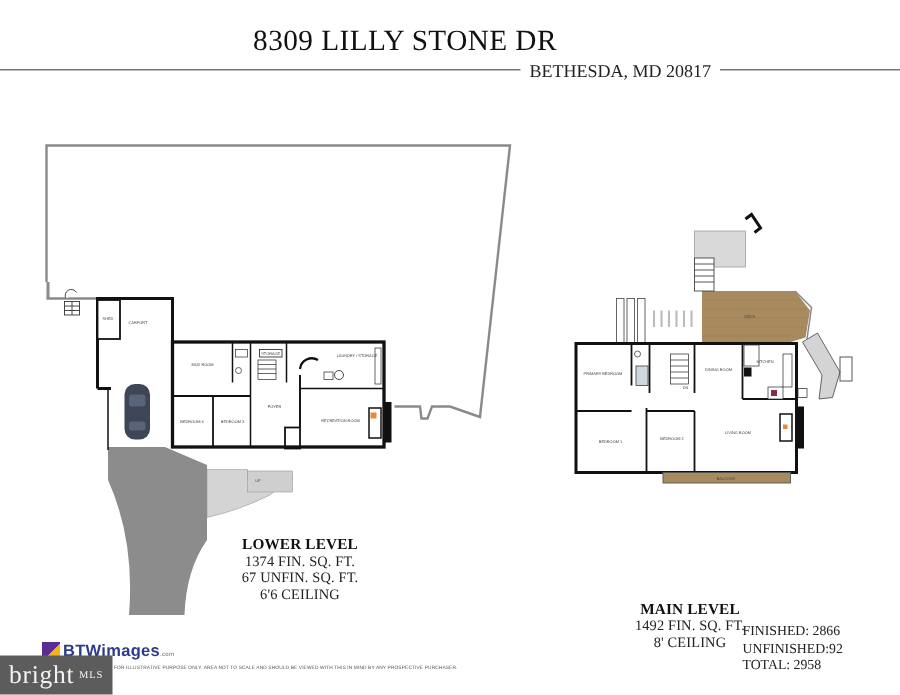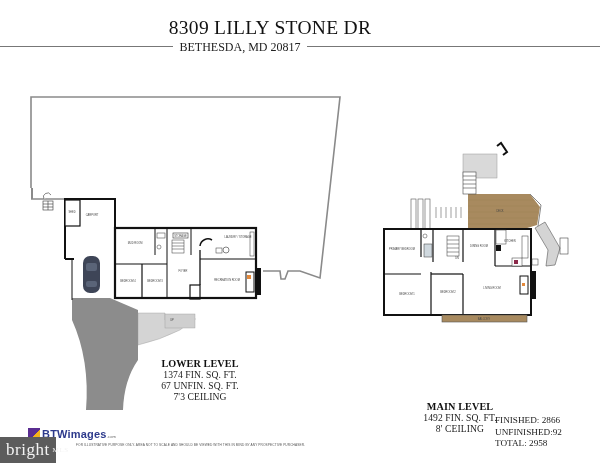--- a/index.html
+++ b/index.html
@@ -1,31 +1,31 @@
 <!DOCTYPE html>
 <html><head>
   <meta charset="utf-8">
   <style>
     html, body { margin: 0; padding: 0; background: #ffffff; }
     body { width: 600px; height: 463px; position: relative; overflow: hidden; font-family: "Liberation Sans", sans-serif; }
     .title { position: absolute; left: 0; width: 540px; top: 17px; text-align: center; font-family: "Liberation Serif", serif; font-size: 19.5px; color: #111; letter-spacing: 0.3px; }
     .subtitle-row { position: absolute; left: 0; width: 600px; top: 40px; height: 14px; }
     .subtitle-line { position: absolute; top: 6px; height: 1px; background: #777; }
-    .subtitle { position: absolute; left: 0; width: 480px; top: 0; text-align: center; font-family: "Liberation Serif", serif; font-size: 12px; color: #222; }
+    .subtitle { position: absolute; left: 0; width: 480px; top: 0; text-align: right; font-family: "Liberation Serif", serif; font-size: 12px; color: #222; }
     .subtitle span { background: #fff; padding: 0 6px; }
     svg.plan { position: absolute; left: 0; top: 0; }
     .lvl { position: absolute; text-align: center; color: #222; font-size: 9.6px; line-height: 11px; letter-spacing: 0.1px; font-family: Liberation Serif, serif; }
     .lvl .h { font-weight: bold; font-size: 10.2px; color: #111; }
     .totals { position: absolute; left: 495px; top: 415px; font-family: "Liberation Serif", serif; font-size: 9.2px; line-height: 11.5px; color: #222; }
     .btw { position: absolute; left: 28px; top: 427px; height: 14px; display: flex; align-items: center; }
     .btw-logo { width: 12px; height: 12px; background: linear-gradient(135deg, #5a2d91 0 55%, #f3b21a 55% 100%); margin-right: 2px; }
     .btw-text { font-size: 11px; font-weight: bold; color: #2d3a8c; letter-spacing: 0.2px; }
     .btw-text small { font-size: 4px; font-weight: normal; color: #666; }
     .disclaimer { position: absolute; left: 76px; top: 443px; font-size: 3.2px; color: #555; white-space: nowrap; letter-spacing: 0.1px; }
-    .bright { position: absolute; left: 0; top: 437px; width: 56px; height: 26px; background: #5c5c5c; color: #f3f3f3; display: flex; align-items: center; padding-left: 6px; box-sizing: border-box; }
+    .bright { position: absolute; left: 0; top: 437px; width: 75px; height: 26px; background: #5c5c5c; color: #f3f3f3; display: flex; align-items: center; padding-left: 6px; box-sizing: border-box; }
     .bright .b1 { font-family: "Liberation Serif", serif; font-size: 17px; letter-spacing: 0.5px; }
     .bright .b2 { font-family: "Liberation Serif", serif; font-size: 7px; margin-left: 3px; letter-spacing: 0.6px; }
     .rl { font-family: "Liberation Sans", sans-serif; font-size: 2.6px; fill: #444; text-anchor: middle; }
   </style>
 </head>
 <body>
 
 <div class="title">8309 LILLY STONE DR</div>
 <div class="subtitle-row">
   <div class="subtitle-line" style="left:0;width:300px;"></div>
@@ -198,21 +198,21 @@
     <text class="rl" x="407" y="295">BEDROOM 1</text>
     <text class="rl" x="448" y="293">BEDROOM 2</text>
     <text class="rl" x="492" y="289">LIVING ROOM</text>
   </g>
 </svg>
 
 <div class="lvl" style="left:150px;top:358px;width:100px;">
   <div class="h">LOWER LEVEL</div>
   <div>1374 FIN. SQ. FT.</div>
   <div>67 UNFIN. SQ. FT.</div>
-  <div>7'3 CEILING</div>
+  <div>6'6 CEILING</div>
 </div>
 
 <div class="lvl" style="left:410px;top:357px;width:100px;margin-top:44px;">
   <div class="h">MAIN LEVEL</div>
   <div>1492 FIN. SQ. FT.</div>
   <div>8' CEILING</div>
 </div>
 
 <div class="totals">
   <div>FINISHED: 2866</div>

